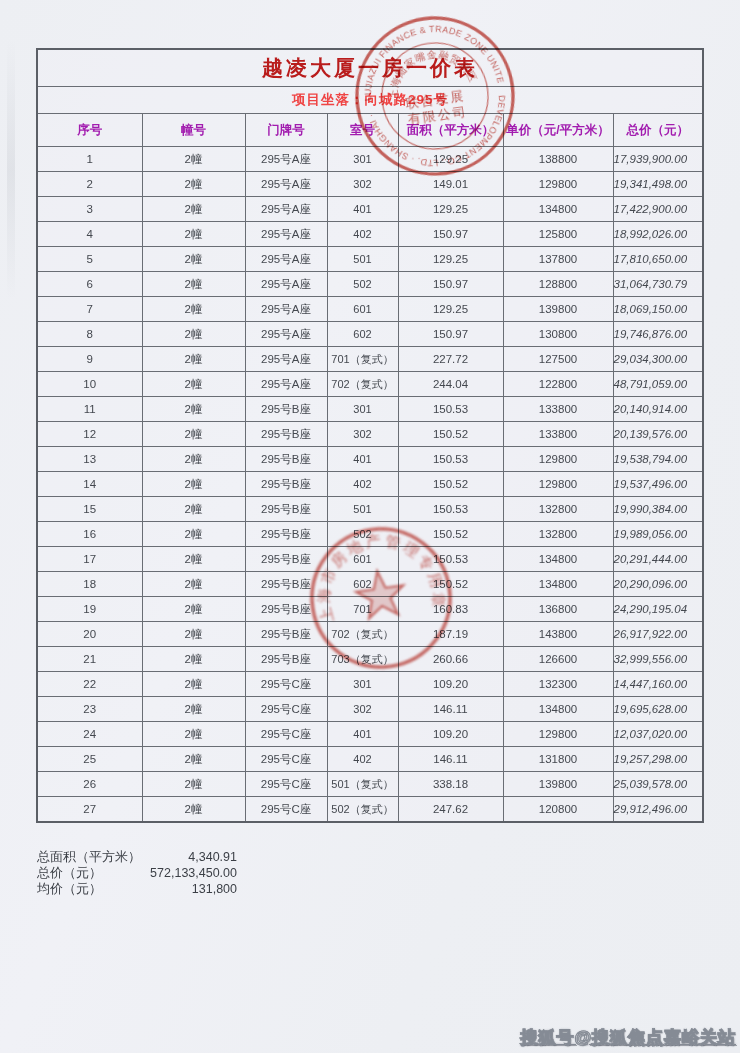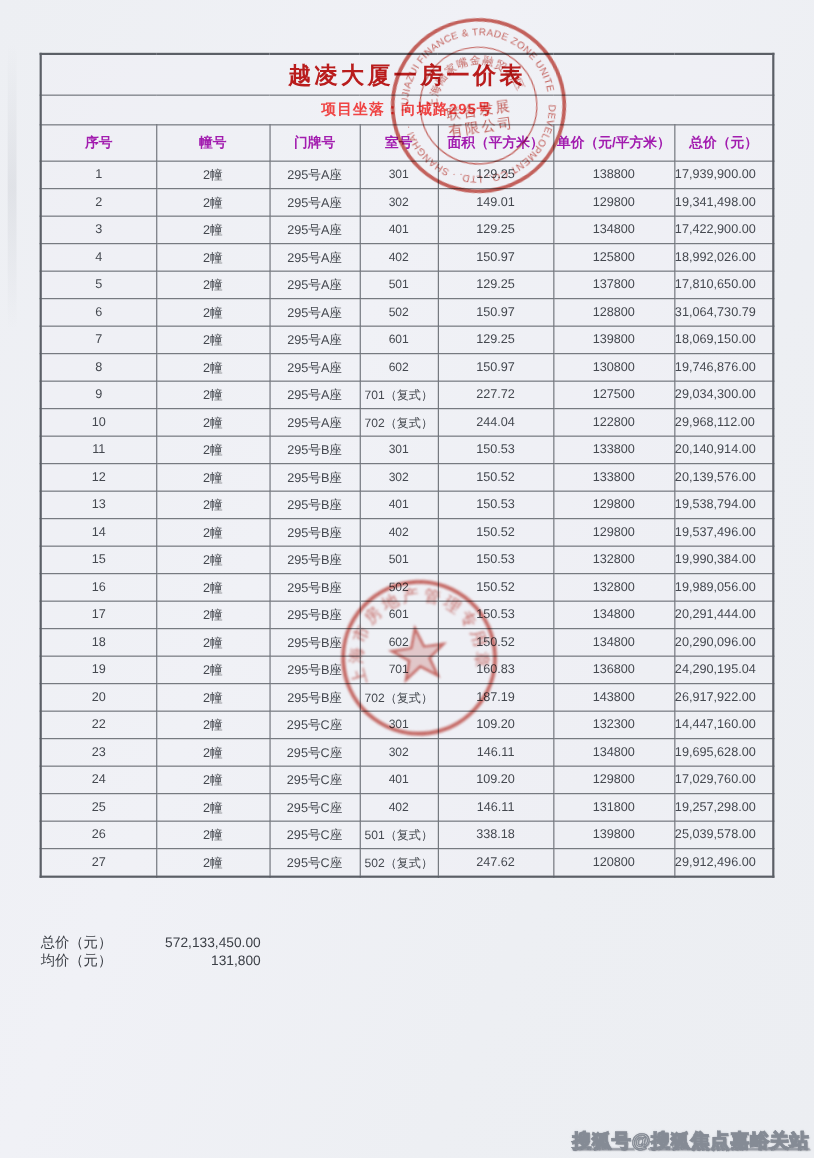--- a/index.html
+++ b/index.html
@@ -22,21 +22,21 @@
   }
   table.price-table th,table.price-table td{
     border:1px solid #696d74;padding:0;vertical-align:middle;text-align:center;
     overflow:visible;white-space:nowrap;
   }
   table.price-table{border:2px solid #5b5f66;}
   th.title-cell{height:36px;font-size:21px;font-weight:bold;letter-spacing:3px;color:#b91c1c;}
   th.subtitle-cell{height:26px;font-size:13.5px;font-weight:bold;letter-spacing:1px;color:#ef4444;}
   tr.header-row th{height:32px;font-size:12.5px;font-weight:bold;color:#a21caf;}
   tbody td{height:24px;font-size:11.5px;color:#44484f;}
-  tbody td.c-total{text-align:right;padding-right:19px;}
+  tbody td.c-total{text-align:right;padding-right:19px;font-style:italic;}
   tbody td.c-room{font-size:11px;}
   .summary{position:absolute;left:37px;top:849px;width:200px;}
   .summary-row{display:flex;justify-content:space-between;align-items:baseline;line-height:16px;}
   .s-label{font-size:13px;color:#3b3f46;white-space:nowrap;}
   .s-value{font-size:12.5px;color:#3b3f46;white-space:nowrap;}
   .stamp{position:absolute;mix-blend-mode:multiply;pointer-events:none;}
   .stamp-top{left:347px;top:8px;opacity:.82;filter:blur(.5px);transform:rotate(-8deg);}
   .stamp-mid{left:303px;top:520px;opacity:.78;filter:blur(1px);transform:rotate(-8deg);}
   .stamp text{fill:#c5453c;}
   .watermark{
@@ -162,21 +162,21 @@
           <td class="c-unit">127500</td>
           <td class="c-total">29,034,300.00</td>
         </tr>
         <tr>
           <td class="c-no">10</td>
           <td class="c-building">2幢</td>
           <td class="c-house">295号A座</td>
           <td class="c-room">702（复式）</td>
           <td class="c-area">244.04</td>
           <td class="c-unit">122800</td>
-          <td class="c-total">29,968,112.00</td>
+          <td class="c-total">48,791,059.00</td>
         </tr>
         <tr>
           <td class="c-no">11</td>
           <td class="c-building">2幢</td>
           <td class="c-house">295号B座</td>
           <td class="c-room">301</td>
           <td class="c-area">150.53</td>
           <td class="c-unit">133800</td>
           <td class="c-total">20,140,914.00</td>
         </tr>
@@ -255,20 +255,29 @@
         <tr>
           <td class="c-no">20</td>
           <td class="c-building">2幢</td>
           <td class="c-house">295号B座</td>
           <td class="c-room">702（复式）</td>
           <td class="c-area">187.19</td>
           <td class="c-unit">143800</td>
           <td class="c-total">26,917,922.00</td>
         </tr>
         <tr>
+          <td class="c-no">21</td>
+          <td class="c-building">2幢</td>
+          <td class="c-house">295号B座</td>
+          <td class="c-room">703（复式）</td>
+          <td class="c-area">260.66</td>
+          <td class="c-unit">126600</td>
+          <td class="c-total">32,999,556.00</td>
+        </tr>
+        <tr>
           <td class="c-no">22</td>
           <td class="c-building">2幢</td>
           <td class="c-house">295号C座</td>
           <td class="c-room">301</td>
           <td class="c-area">109.20</td>
           <td class="c-unit">132300</td>
           <td class="c-total">14,447,160.00</td>
         </tr>
         <tr>
           <td class="c-no">23</td>
@@ -279,21 +288,21 @@
           <td class="c-unit">134800</td>
           <td class="c-total">19,695,628.00</td>
         </tr>
         <tr>
           <td class="c-no">24</td>
           <td class="c-building">2幢</td>
           <td class="c-house">295号C座</td>
           <td class="c-room">401</td>
           <td class="c-area">109.20</td>
           <td class="c-unit">129800</td>
-          <td class="c-total">17,029,760.00</td>
+          <td class="c-total">12,037,020.00</td>
         </tr>
         <tr>
           <td class="c-no">25</td>
           <td class="c-building">2幢</td>
           <td class="c-house">295号C座</td>
           <td class="c-room">402</td>
           <td class="c-area">146.11</td>
           <td class="c-unit">131800</td>
           <td class="c-total">19,257,298.00</td>
         </tr>
@@ -312,20 +321,24 @@
           <td class="c-house">295号C座</td>
           <td class="c-room">502（复式）</td>
           <td class="c-area">247.62</td>
           <td class="c-unit">120800</td>
           <td class="c-total">29,912,496.00</td>
         </tr>
       </tbody>
   </table>
 
   <div class="summary" id="summary-block">
+      <div class="summary-row">
+        <span class="s-label">总面积（平方米）</span>
+        <span class="s-value">4,340.91</span>
+      </div>
       <div class="summary-row">
         <span class="s-label">总价（元）</span>
         <span class="s-value">572,133,450.00</span>
       </div>
       <div class="summary-row">
         <span class="s-label">均价（元）</span>
         <span class="s-value">131,800</span>
       </div>
     </div>
 

